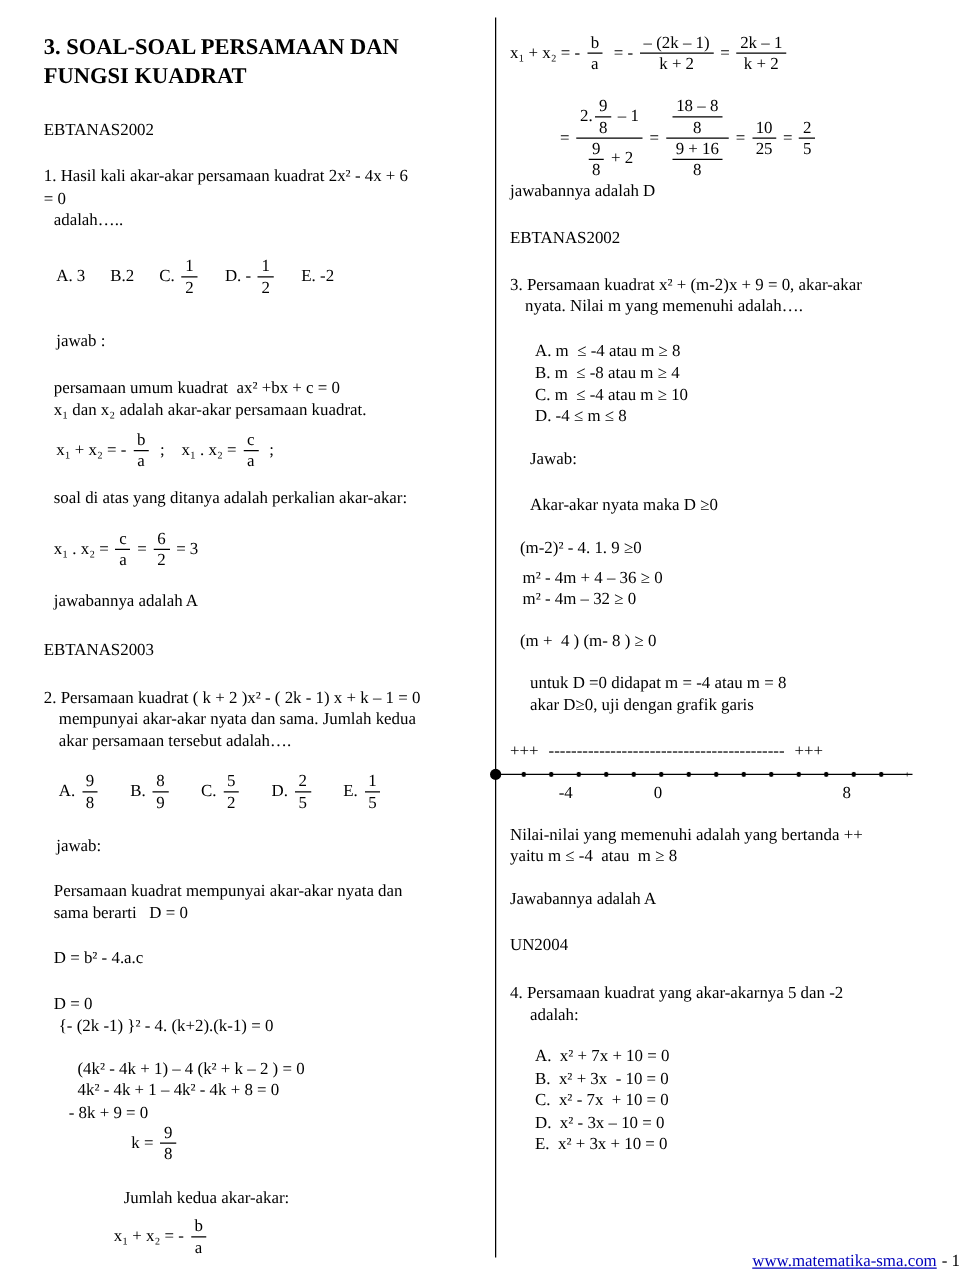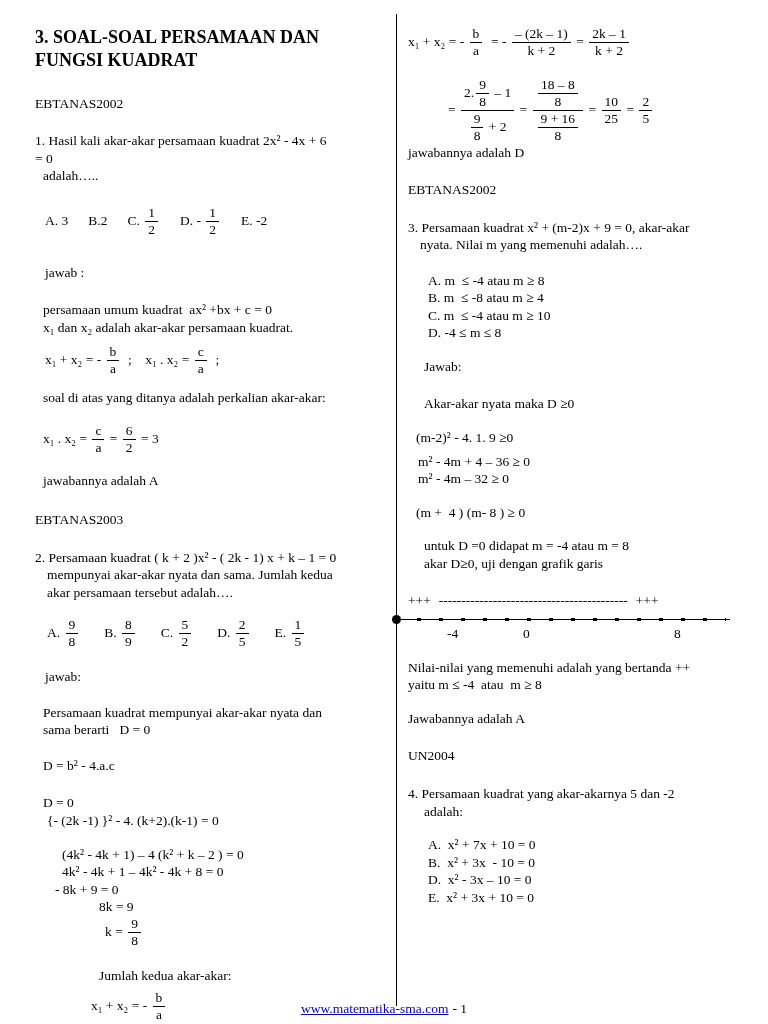--- a/index.html
+++ b/index.html
@@ -31,21 +31,21 @@
   .signs-row{display:flex;white-space:pre;line-height:1.3;gap:8px;align-items:center}
   .axis{position:relative;height:10px;margin-left:-16px;width:338px;margin-top:5px}
   .axis-line{position:absolute;left:8px;right:0;top:4px;height:1px;background:#000}
   .axis-dots{position:absolute;left:16px;right:4px;top:1px;height:7px;
     background-image:radial-gradient(circle 2px at center,#000 95%,rgba(0,0,0,0));
     background-size:22px 7px;background-repeat:repeat-x}
   .big-dot{position:absolute;left:0;top:0;width:9px;height:9px;border-radius:50%;background:#000}
   .axis-labels{position:relative;height:17px;margin-top:1px}
   .axis-labels span{position:absolute;top:0}
   .lbl-n4{left:39px}.lbl-0{left:115px}.lbl-8{left:266px}
-  .footer{position:absolute;left:0;top:1001px;width:768px;text-align:center;font-size:13.5px}
+  .footer{position:absolute;left:0;top:1001px;width:768px;text-align:right;font-size:13.5px}
   .flink{color:#0000bb;text-decoration:underline;cursor:pointer}
   .fpage{color:#000;margin-left:4px}
 </style>
 </head>
 <body>
 
 <div class="divider"></div>
 
 <div class="col col-left">
 
@@ -127,21 +127,20 @@
 
   <p class="ln mt18 in10">jawab:</p>
   <p class="ln mt18 in8">Persamaan kuadrat mempunyai akar-akar nyata dan</p>
   <p class="ln in8">sama berarti   D = 0</p>
   <p class="ln mt18 in8">D = b² - 4.a.c</p>
   <p class="ln mt20 in8">D = 0</p>
   <p class="ln in12">{- (2k -1) }² - 4. (k+2).(k-1) = 0</p>
   <p class="ln mt14 in27">(4k² - 4k + 1) – 4 (k² + k – 2 ) = 0</p>
   <p class="ln in27">4k² - 4k + 1 – 4k² - 4k + 8 = 0</p>
   <p class="ln in20">- 8k + 9 = 0</p>
-  <p class="ln in64">8k = 9</p>
 
   <div class="fline in70">
     <span>k = </span>
     <span class="frac"><span class="num">9</span><span class="den">8</span></span>
   </div>
 
   <p class="ln mt18 in64">Jumlah kedua akar-akar:</p>
 
   <div class="fline mt6 in56">
     <span>x₁ + x₂ = - </span>
@@ -219,20 +218,21 @@
   <p class="ln mt16">Nilai-nilai yang memenuhi adalah yang bertanda ++</p>
   <p class="ln">yaitu m ≤ -4  atau  m ≥ 8</p>
   <p class="ln mt16">Jawabannya adalah A</p>
 
   <p class="ln mt20">UN2004</p>
   <p class="ln mt4">4. Persamaan kuadrat yang akar-akarnya 5 dan -2</p>
   <p class="ln in16">adalah:</p>
 
   <p class="ln mt16 in20">A.  x² + 7x + 10 = 0</p>
   <p class="ln in20">B.  x² + 3x  - 10 = 0</p>
+  <p class="ln in20">C.  x² - 7x  + 10 = 0</p>
   <p class="ln in20">D.  x² - 3x – 10 = 0</p>
   <p class="ln in20">E.  x² + 3x + 10 = 0</p>
 
 </div>
 
 <div class="footer">
   <a class="flink">www.matematika-sma.com</a><span class="fpage">- 1</span>
 </div>
 
 </body></html>

